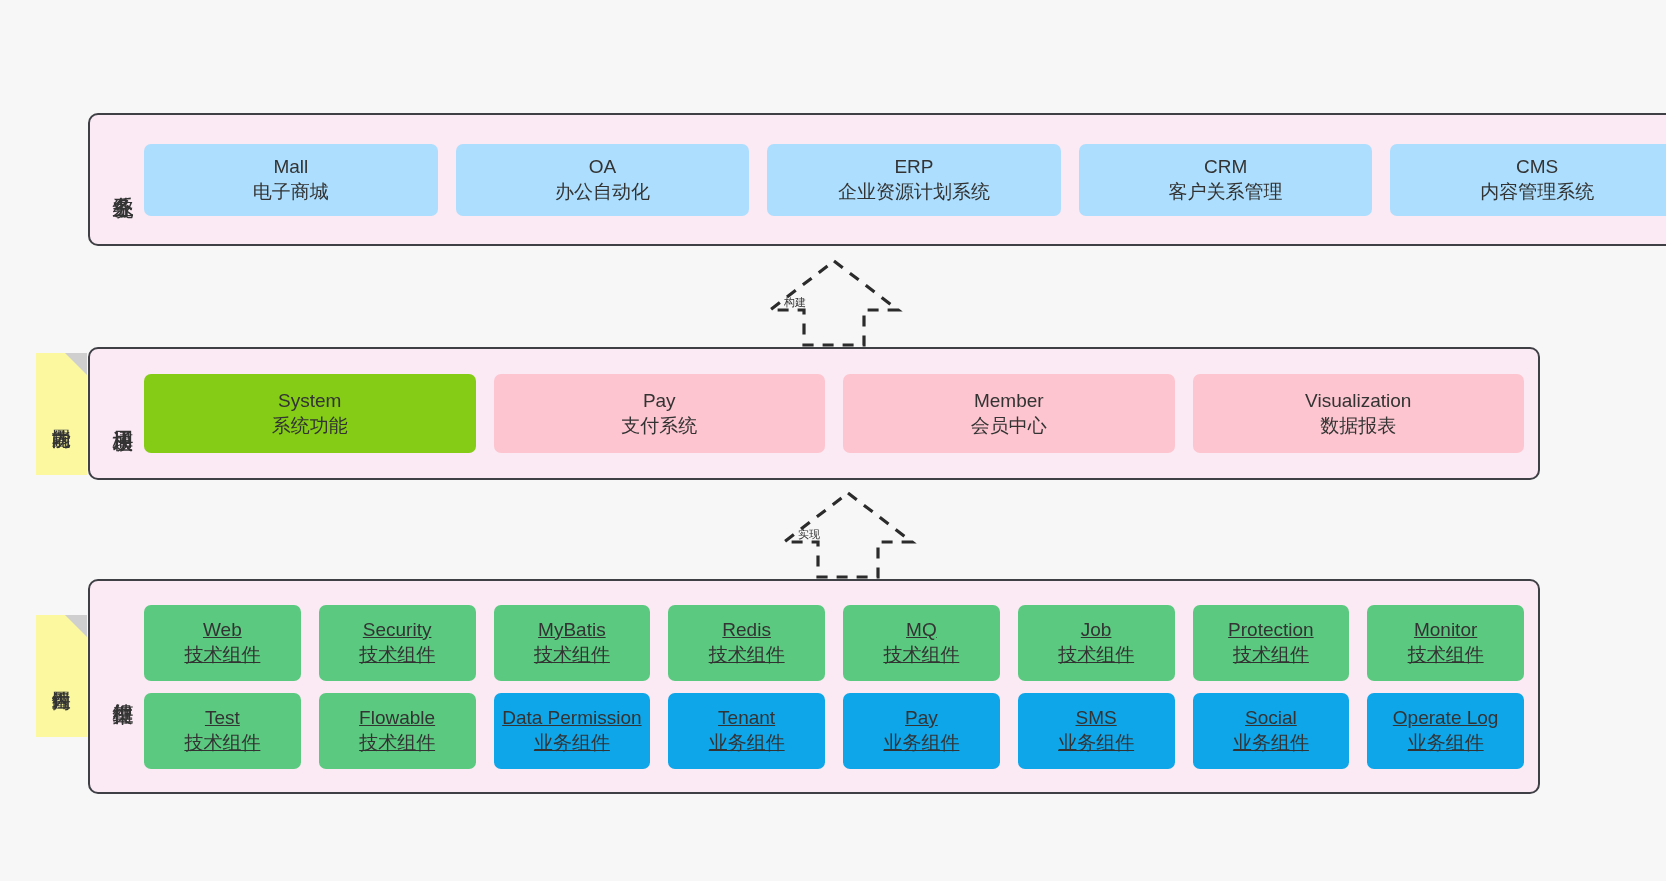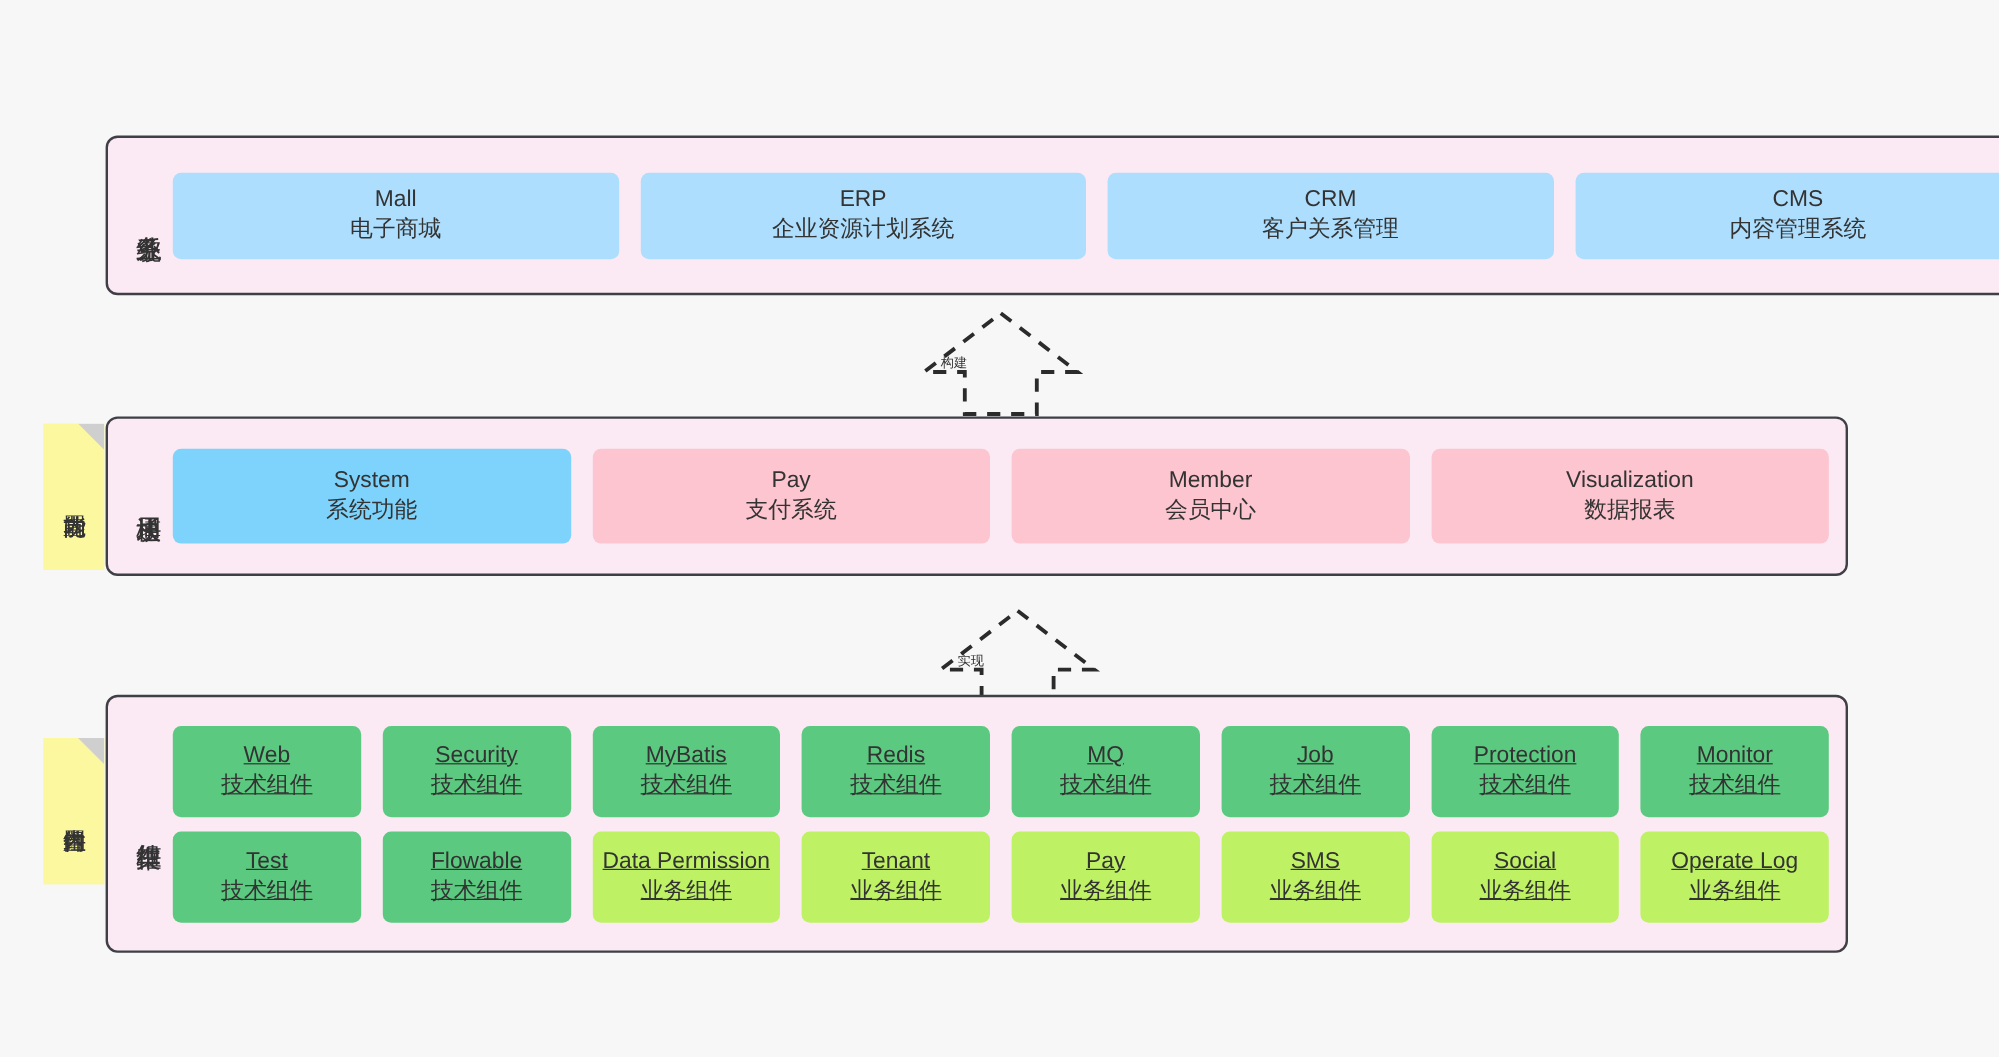--- a/index.html
+++ b/index.html
@@ -73,24 +73,24 @@
     font-size: 19px;
     line-height: 1.30;
     color: #333333;
     padding: 6px 4px;
   }
   .card .card-name { display: block; }
   .card .card-sub  { display: block; }
 
   
   .c-blue        { background: #addefd; }
-  .c-red         { background: #7dd3fc; text-align: center; }
+  .c-red         { background: #84cc16; text-align: center; }
   .c-pink        { background: #fcc5cf; }
   .c-green       { background: #5bc97f; }
-  .c-green-light { background: #bef264; }
+  .c-green-light { background: #0ea5e9; }
 
   
   #layer-business { left: 88px;  top: 113px; width: 1612px; height: 133px; }
   #layer-modules  { left: 88px;  top: 347px; width: 1452px; height: 133px; }
   #layer-framework{ left: 88px;  top: 579px; width: 1452px; height: 215px; }
 
   #layer-business  .card { height: 72px; }
   #layer-modules   .card { height: 79px; }
   #layer-framework .card { height: 76px; text-decoration: underline; }
 
@@ -121,21 +121,21 @@
     clip-path: polygon(0 0, 100% 100%, 100% 0);
   }
   #note-features   { left: 36px; top: 353px; height: 122px; }
   #note-components { left: 36px; top: 615px; height: 122px; }
 
   
   .arrow {
     position: absolute;
   }
   #arrow-build   { left: 748px; top: 255px; width: 172px; height: 92px; }
-  #arrow-impl    { left: 762px; top: 503px; width: 172px; height: 92px; }
+  #arrow-impl    { left: 762px; top: 487px; width: 172px; height: 92px; }
 
   .arrow-label {
     position: absolute;
     font-size: 11px;
     color: #333333;
     white-space: nowrap;
     background: transparent;
   }
   #arrow-build .arrow-label { left: 36px; top: 40px; }
   #arrow-impl  .arrow-label { left: 36px; top: 40px; }
@@ -145,20 +145,24 @@
 
 <div class="canvas">
 
   <div class="layer" id="layer-business">
     <div class="layer-title">业务系统</div>
     <div class="cards">
       <div class="card-row">
         <div class="card c-blue">
           <span class="card-name">Mall</span>
           <span class="card-sub">电子商城</span>
+        </div>
+        <div class="card c-blue">
+          <span class="card-name">OA</span>
+          <span class="card-sub">办公自动化</span>
         </div>
         <div class="card c-blue">
           <span class="card-name">ERP</span>
           <span class="card-sub">企业资源计划系统</span>
         </div>
         <div class="card c-blue">
           <span class="card-name">CRM</span>
           <span class="card-sub">客户关系管理</span>
         </div>
         <div class="card c-blue">

